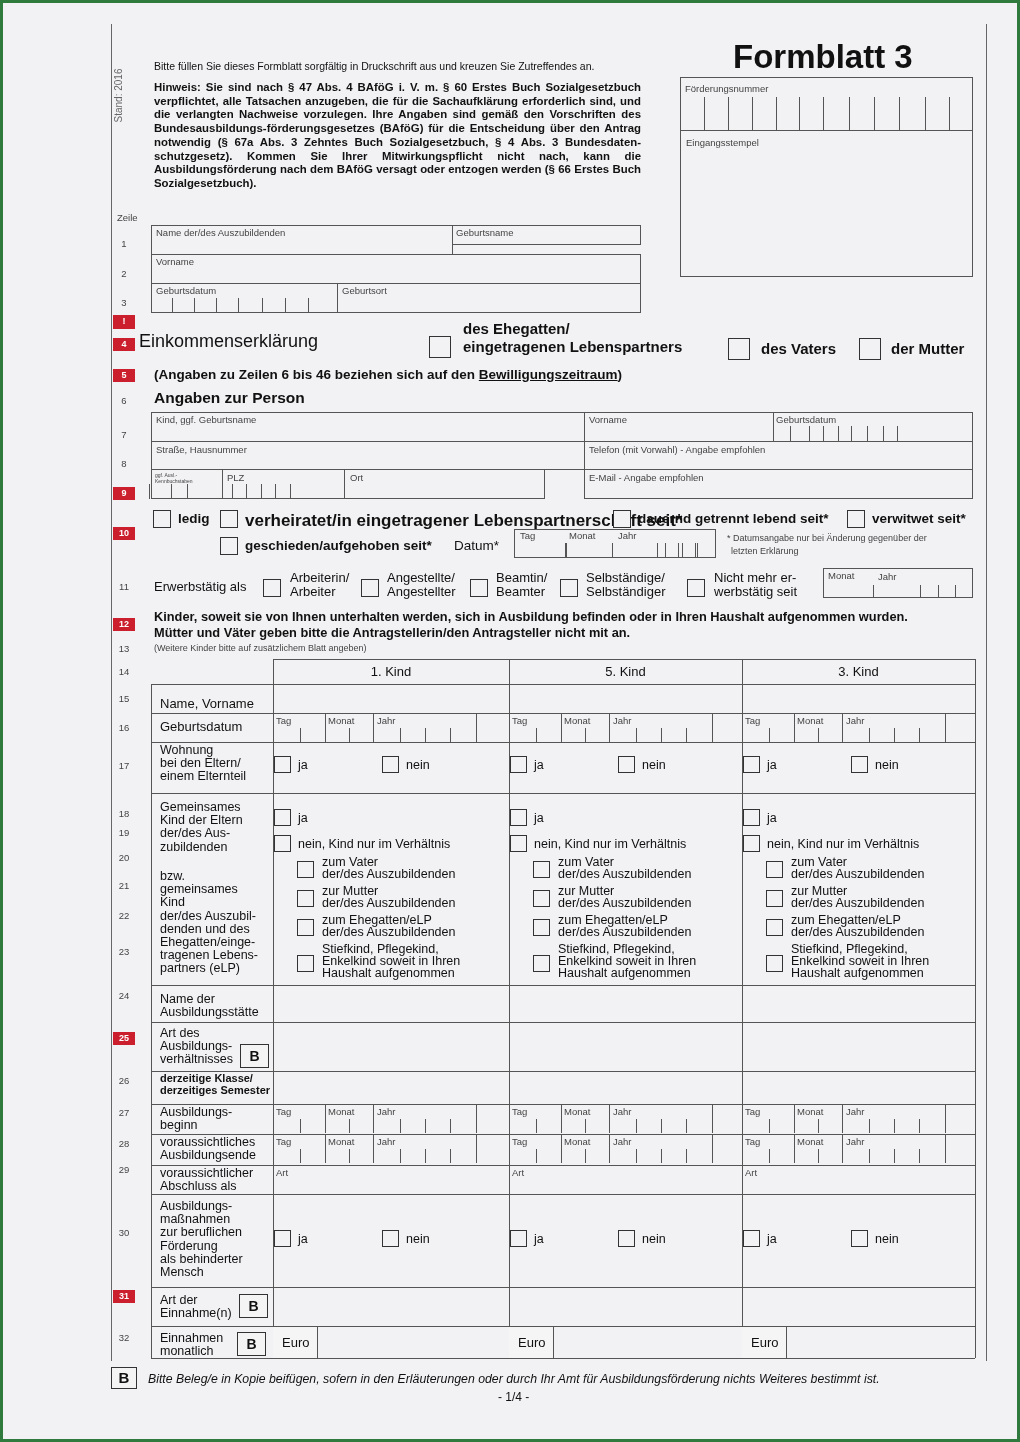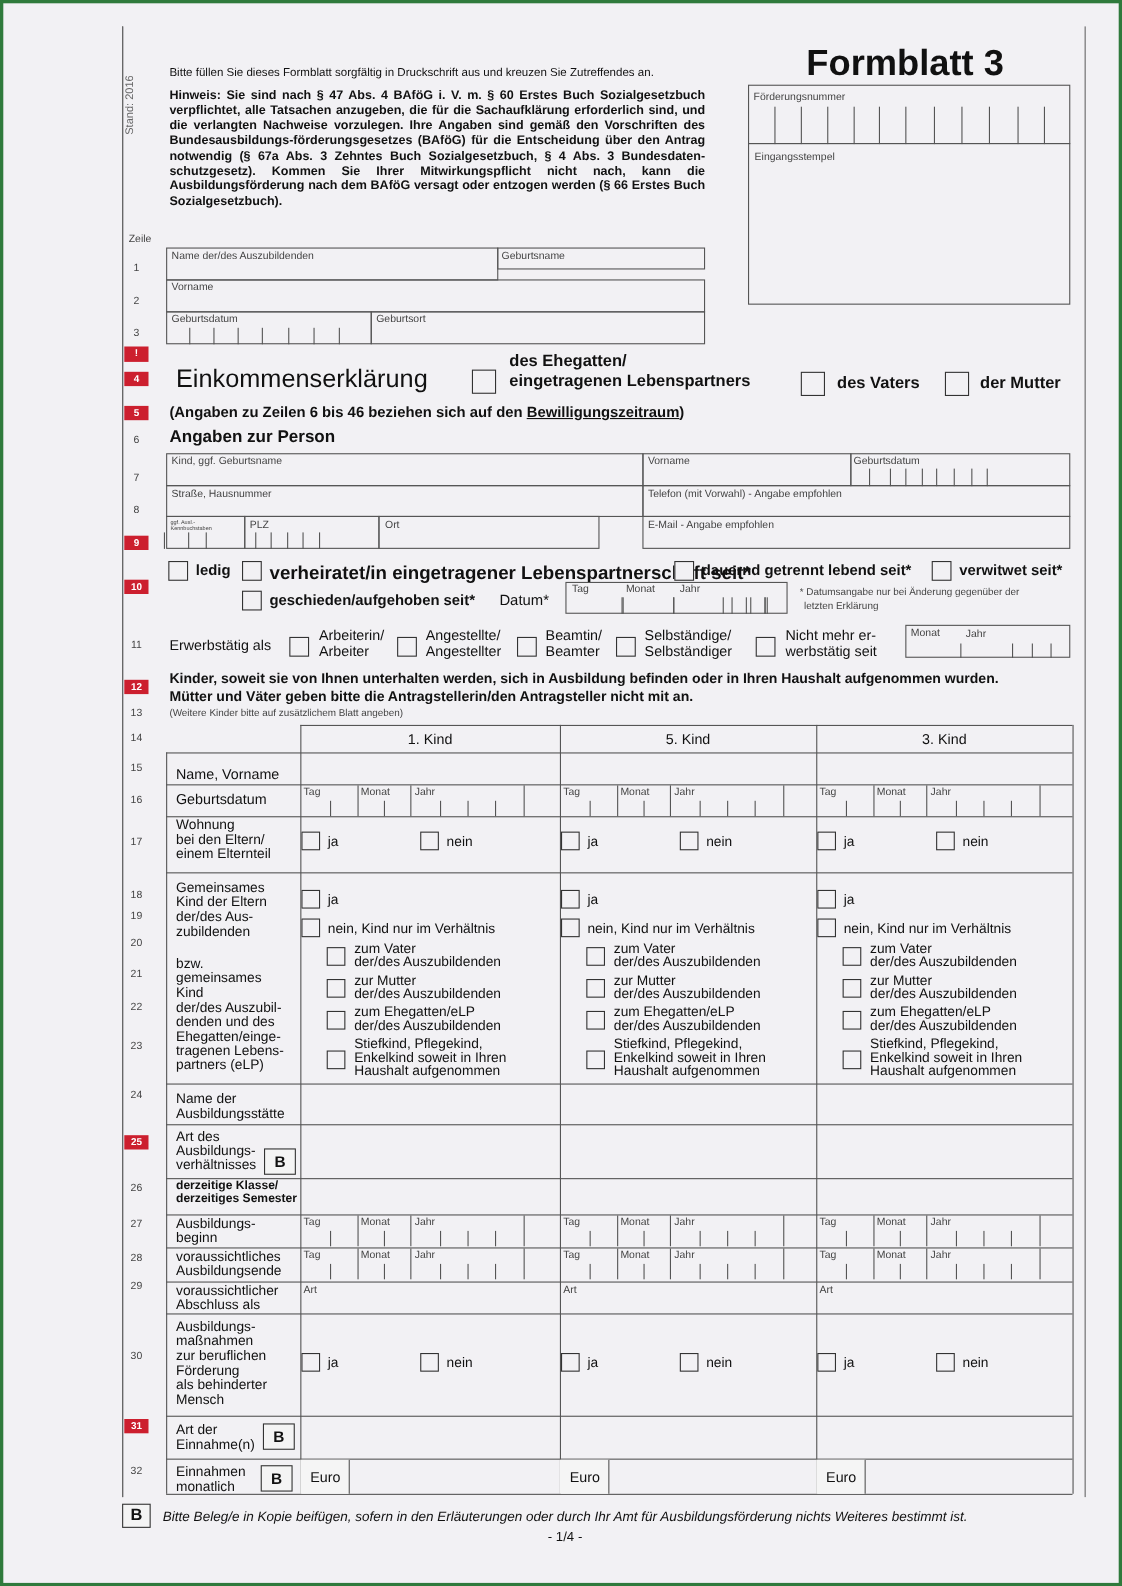--- a/index.html
+++ b/index.html
@@ -104,21 +104,21 @@
 <div id="gd-ticks">
     <div class="tick" style="left:172px;top:298px;height:15px"></div>
     <div class="tick" style="left:194px;top:298px;height:15px"></div>
     <div class="tick" style="left:216px;top:298px;height:15px"></div>
     <div class="tick" style="left:238px;top:298px;height:15px"></div>
     <div class="tick" style="left:262px;top:298px;height:15px"></div>
     <div class="tick" style="left:285px;top:298px;height:15px"></div>
     <div class="tick" style="left:308px;top:298px;height:15px"></div>
   </div>
 
-<div class="txt" style="left:160px;top:331px;font-size:23px">Einkommenserklärung</div>
+<div class="txt" style="left:139px;top:331px;font-size:18px">Einkommenserklärung</div>
 <div class="cb" style="left:429px;top:336px;width:22px;height:22px"></div>
 <div class="txt bold" style="left:463px;top:320px;font-size:15px">des Ehegatten/</div>
 <div class="txt bold" style="left:463px;top:338px;font-size:15px">eingetragenen Lebenspartners</div>
 <div class="cb" style="left:728px;top:338px;width:22px;height:22px"></div>
 <div class="txt bold" style="left:761px;top:340px;font-size:15px">des Vaters</div>
 <div class="cb" style="left:859px;top:338px;width:22px;height:22px"></div>
 <div class="txt bold" style="left:891px;top:340px;font-size:15px">der Mutter</div>
 <div class="txt bold" style="left:154px;top:367px;font-size:13.5px"><span>(Angaben zu Zeilen 6 bis 46 beziehen sich auf den </span><span style="text-decoration:underline">Bewilligungszeitraum</span><span>)</span></div>
 <div class="txt bold" style="left:154px;top:389px;font-size:15.5px">Angaben zur Person</div>
 

